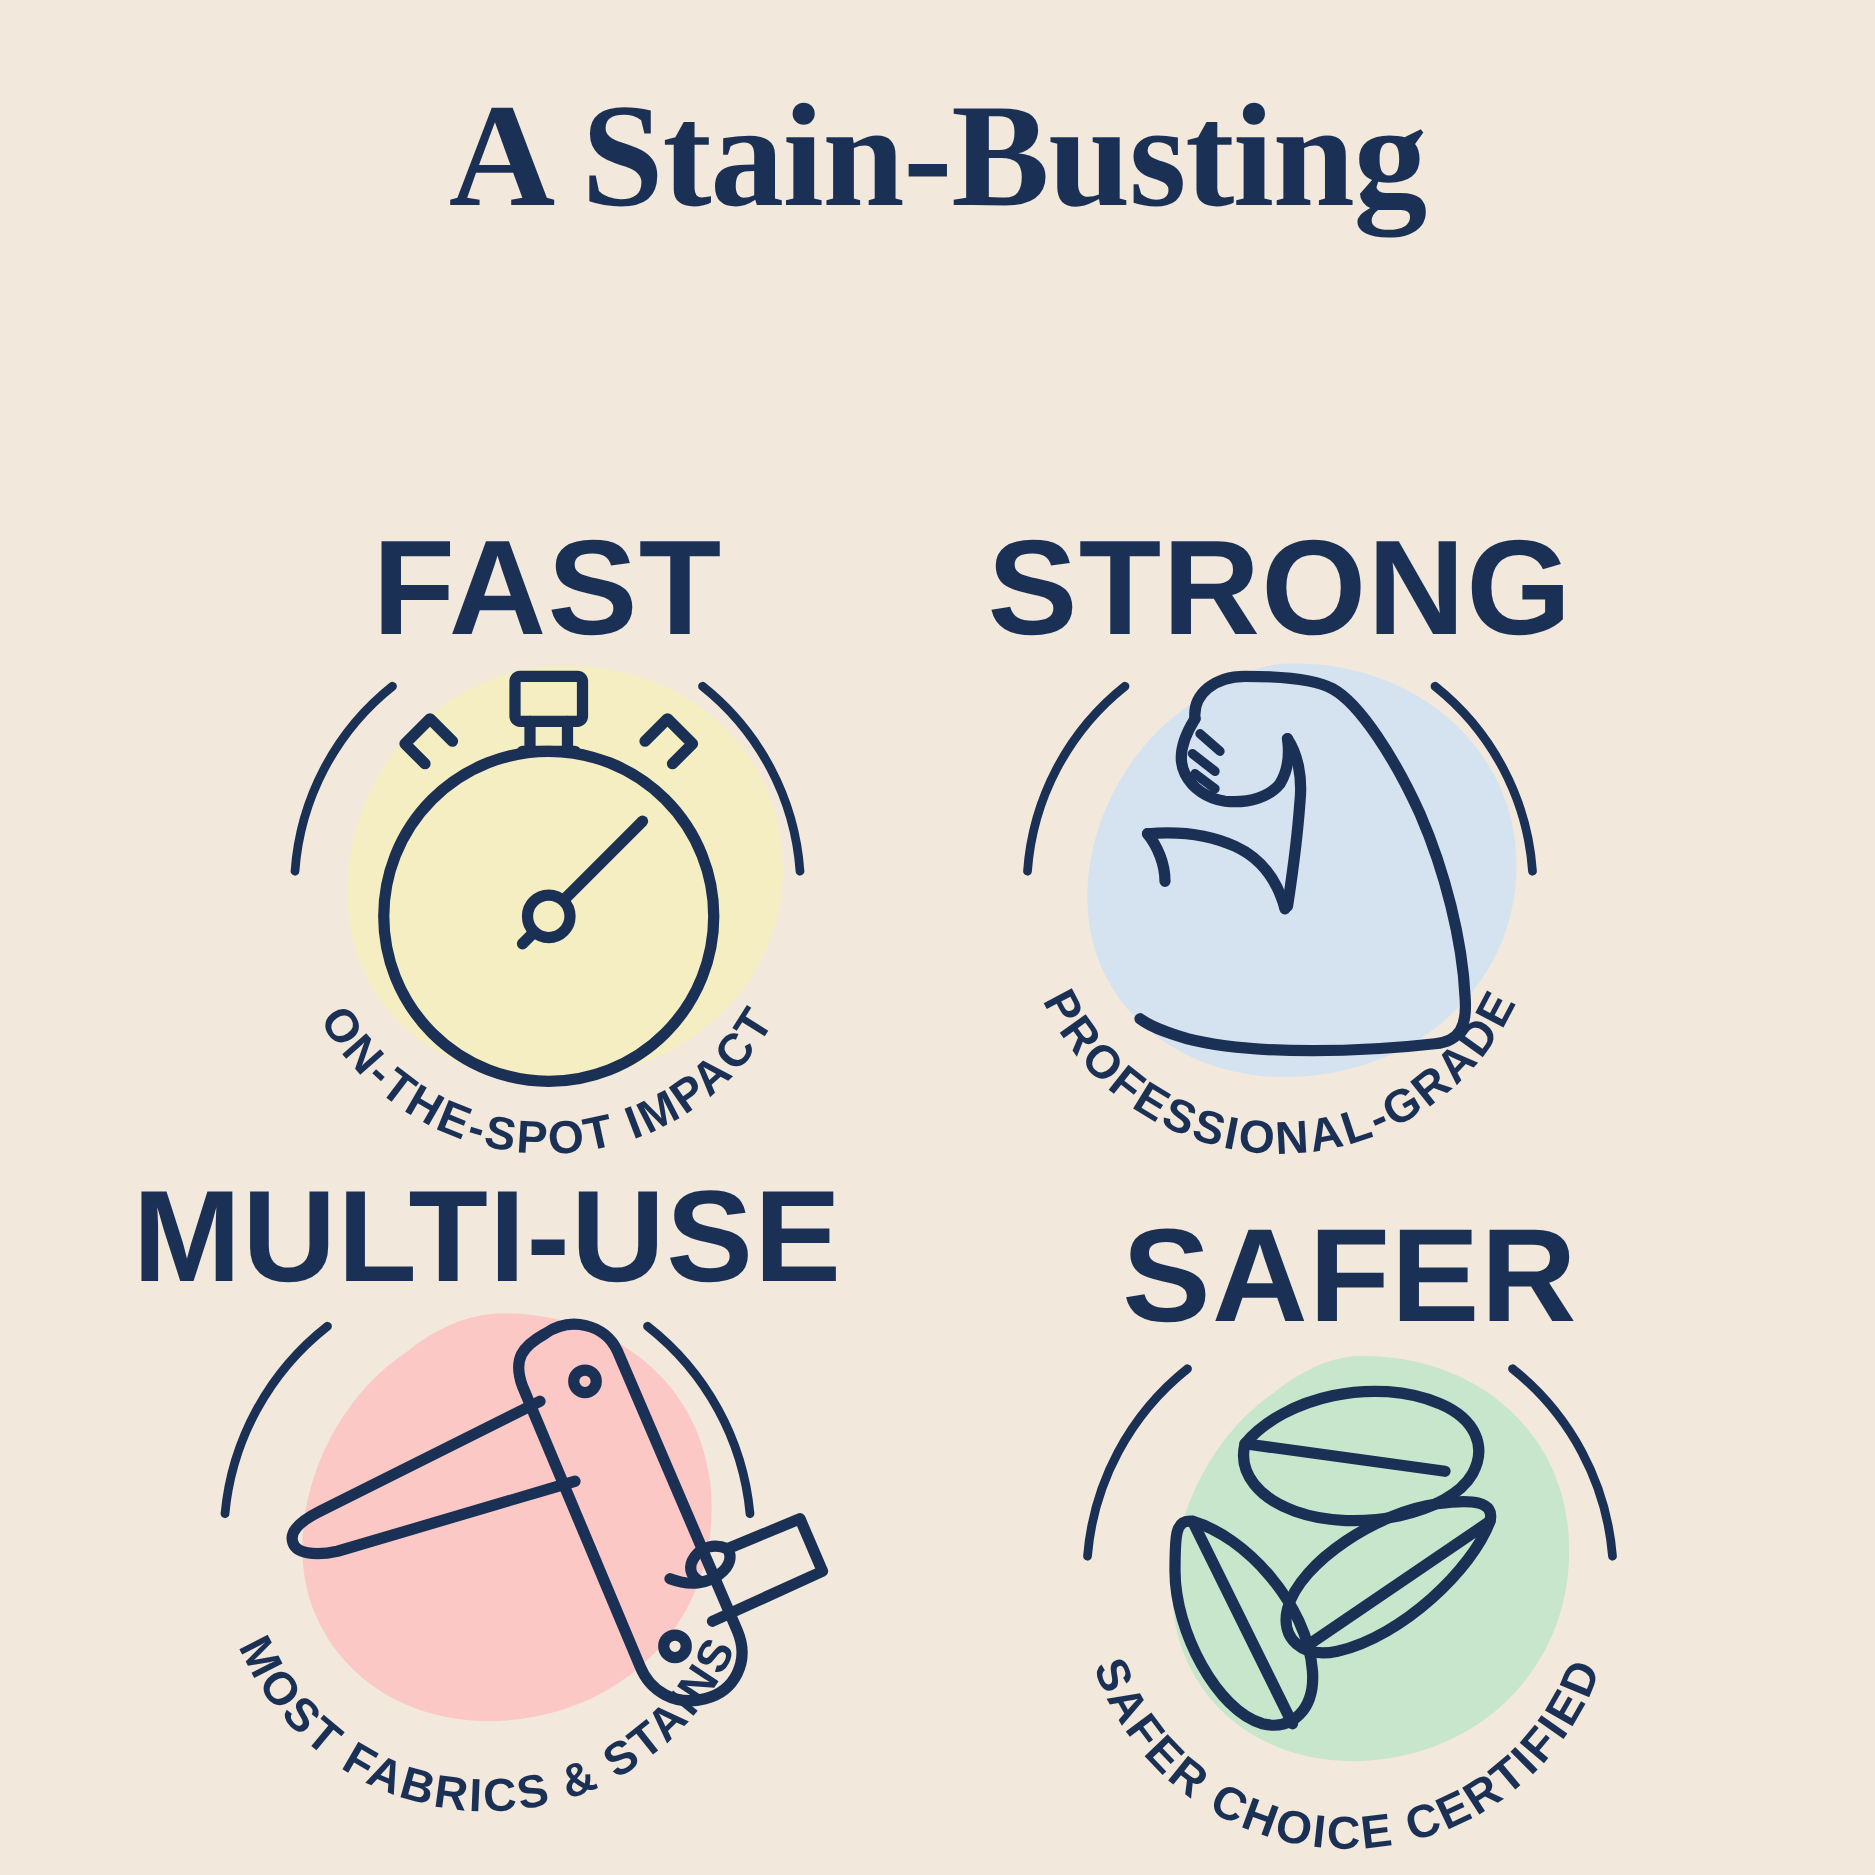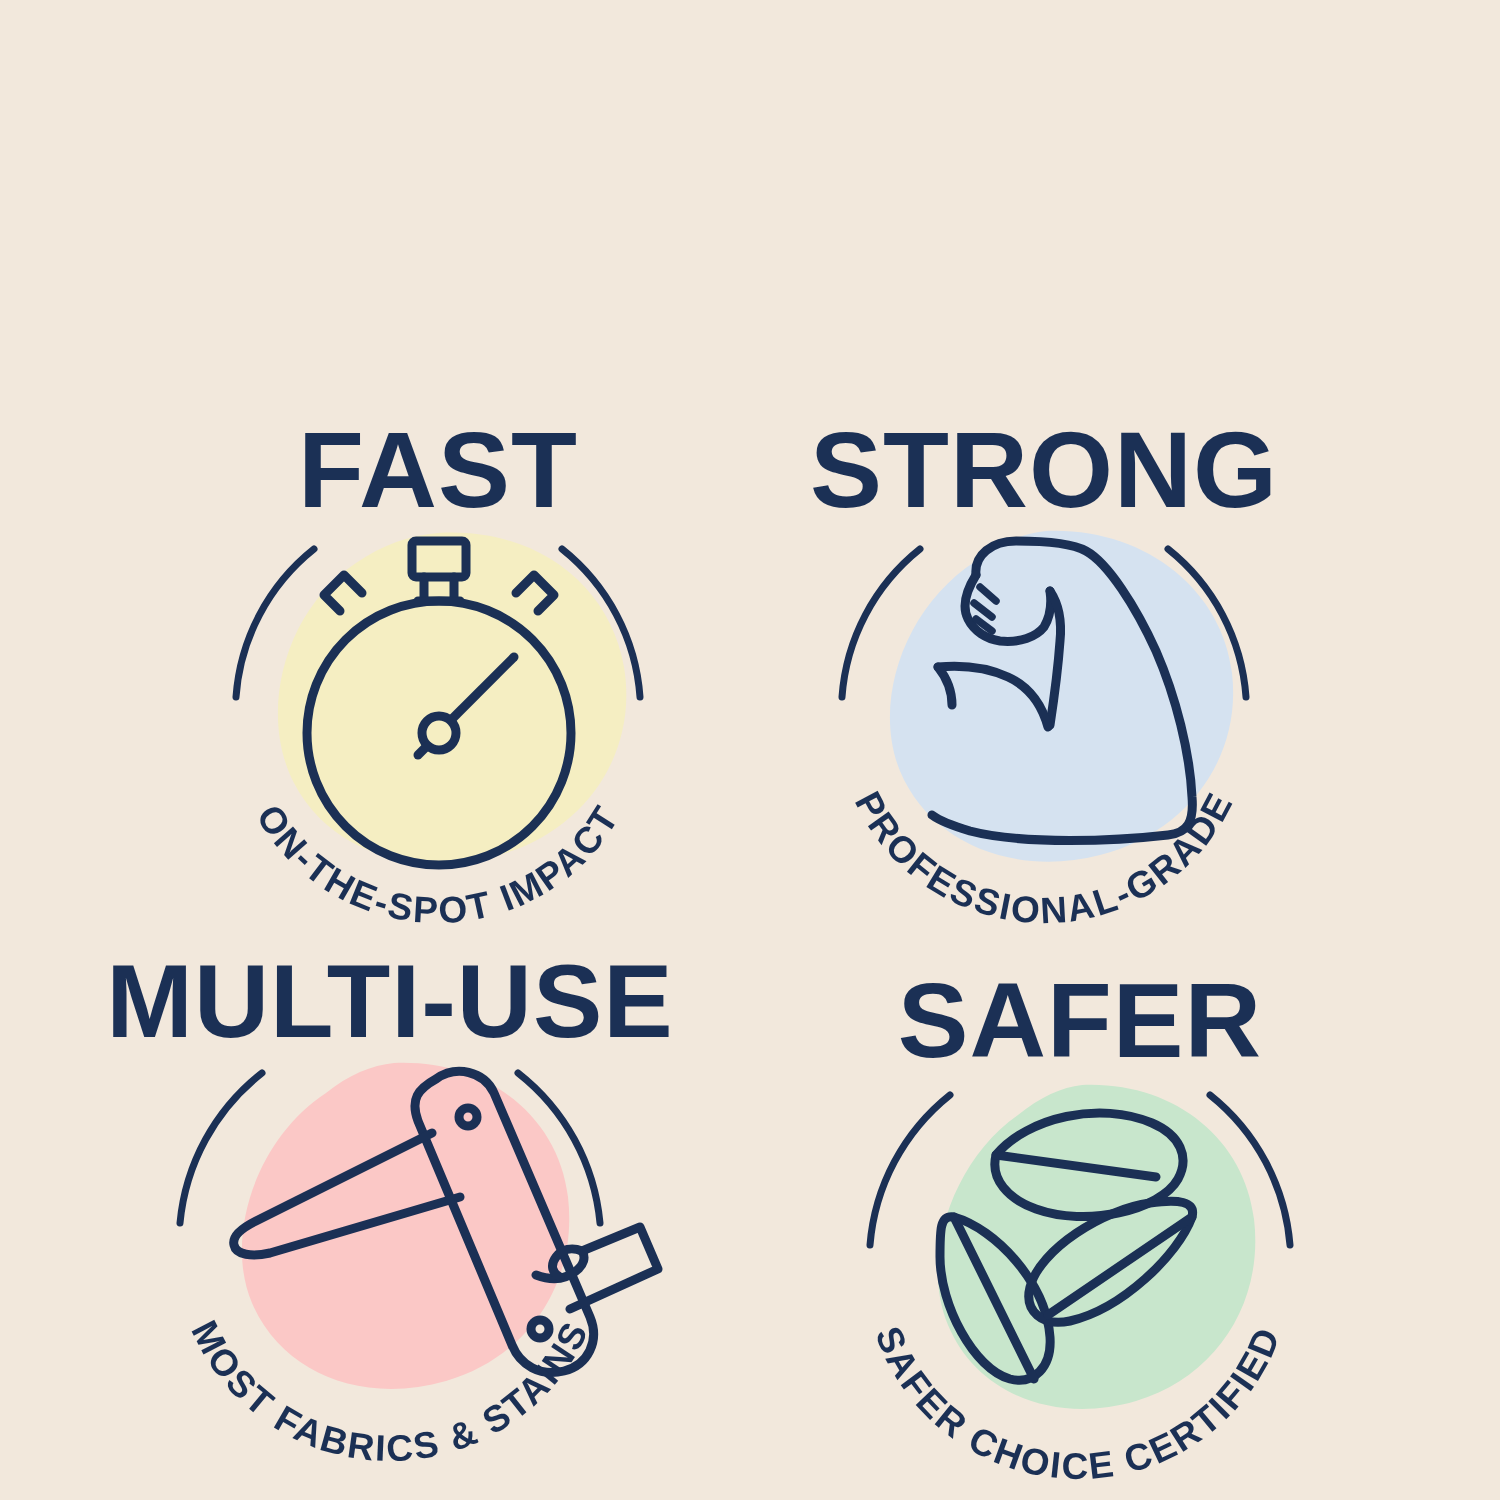--- a/index.html
+++ b/index.html
@@ -46,22 +46,22 @@
     left: 0;
     width: 1312px;
     height: 1060px;
   }
   .badge {
     position: absolute;
     width: 640px;
     height: 530px;
   }
   .badge.pos-tl { left: 118px;  top: 0px; }
-  .badge.pos-tr { left: 724px;  top: 0px; }
-  .badge.pos-bl { left: 70px;   top: 530px; }
+  .badge.pos-tr { left: 704px;  top: 0px; }
+  .badge.pos-bl { left: 70px;   top: 518px; }
   .badge.pos-br { left: 760px;  top: 550px; }
 
   .badge svg { display: block; width: 640px; height: 530px; }
 
   .headline-text {
     font-family: "Liberation Sans", sans-serif;
     font-weight: 700;
     fill: #1B3055;
     letter-spacing: 1px;
   }
@@ -92,20 +92,21 @@
     stroke-width: 7;
     stroke-linecap: round;
   }
 </style>
 </head>
 <body>
 
 <div class="page">
 
   <div class="title-block">
+    <div class="title-line">A Stain-Busting</div>
   </div>
 
   <div class="grid">
 
     <div class="badge pos-tl">
       <svg viewBox="0 0 640 530" xmlns="http://www.w3.org/2000/svg">
         <defs>
           <path id="arcFast" d="M 112,300 A 208,208 0 0 0 528,300"></path>
         </defs>
 

